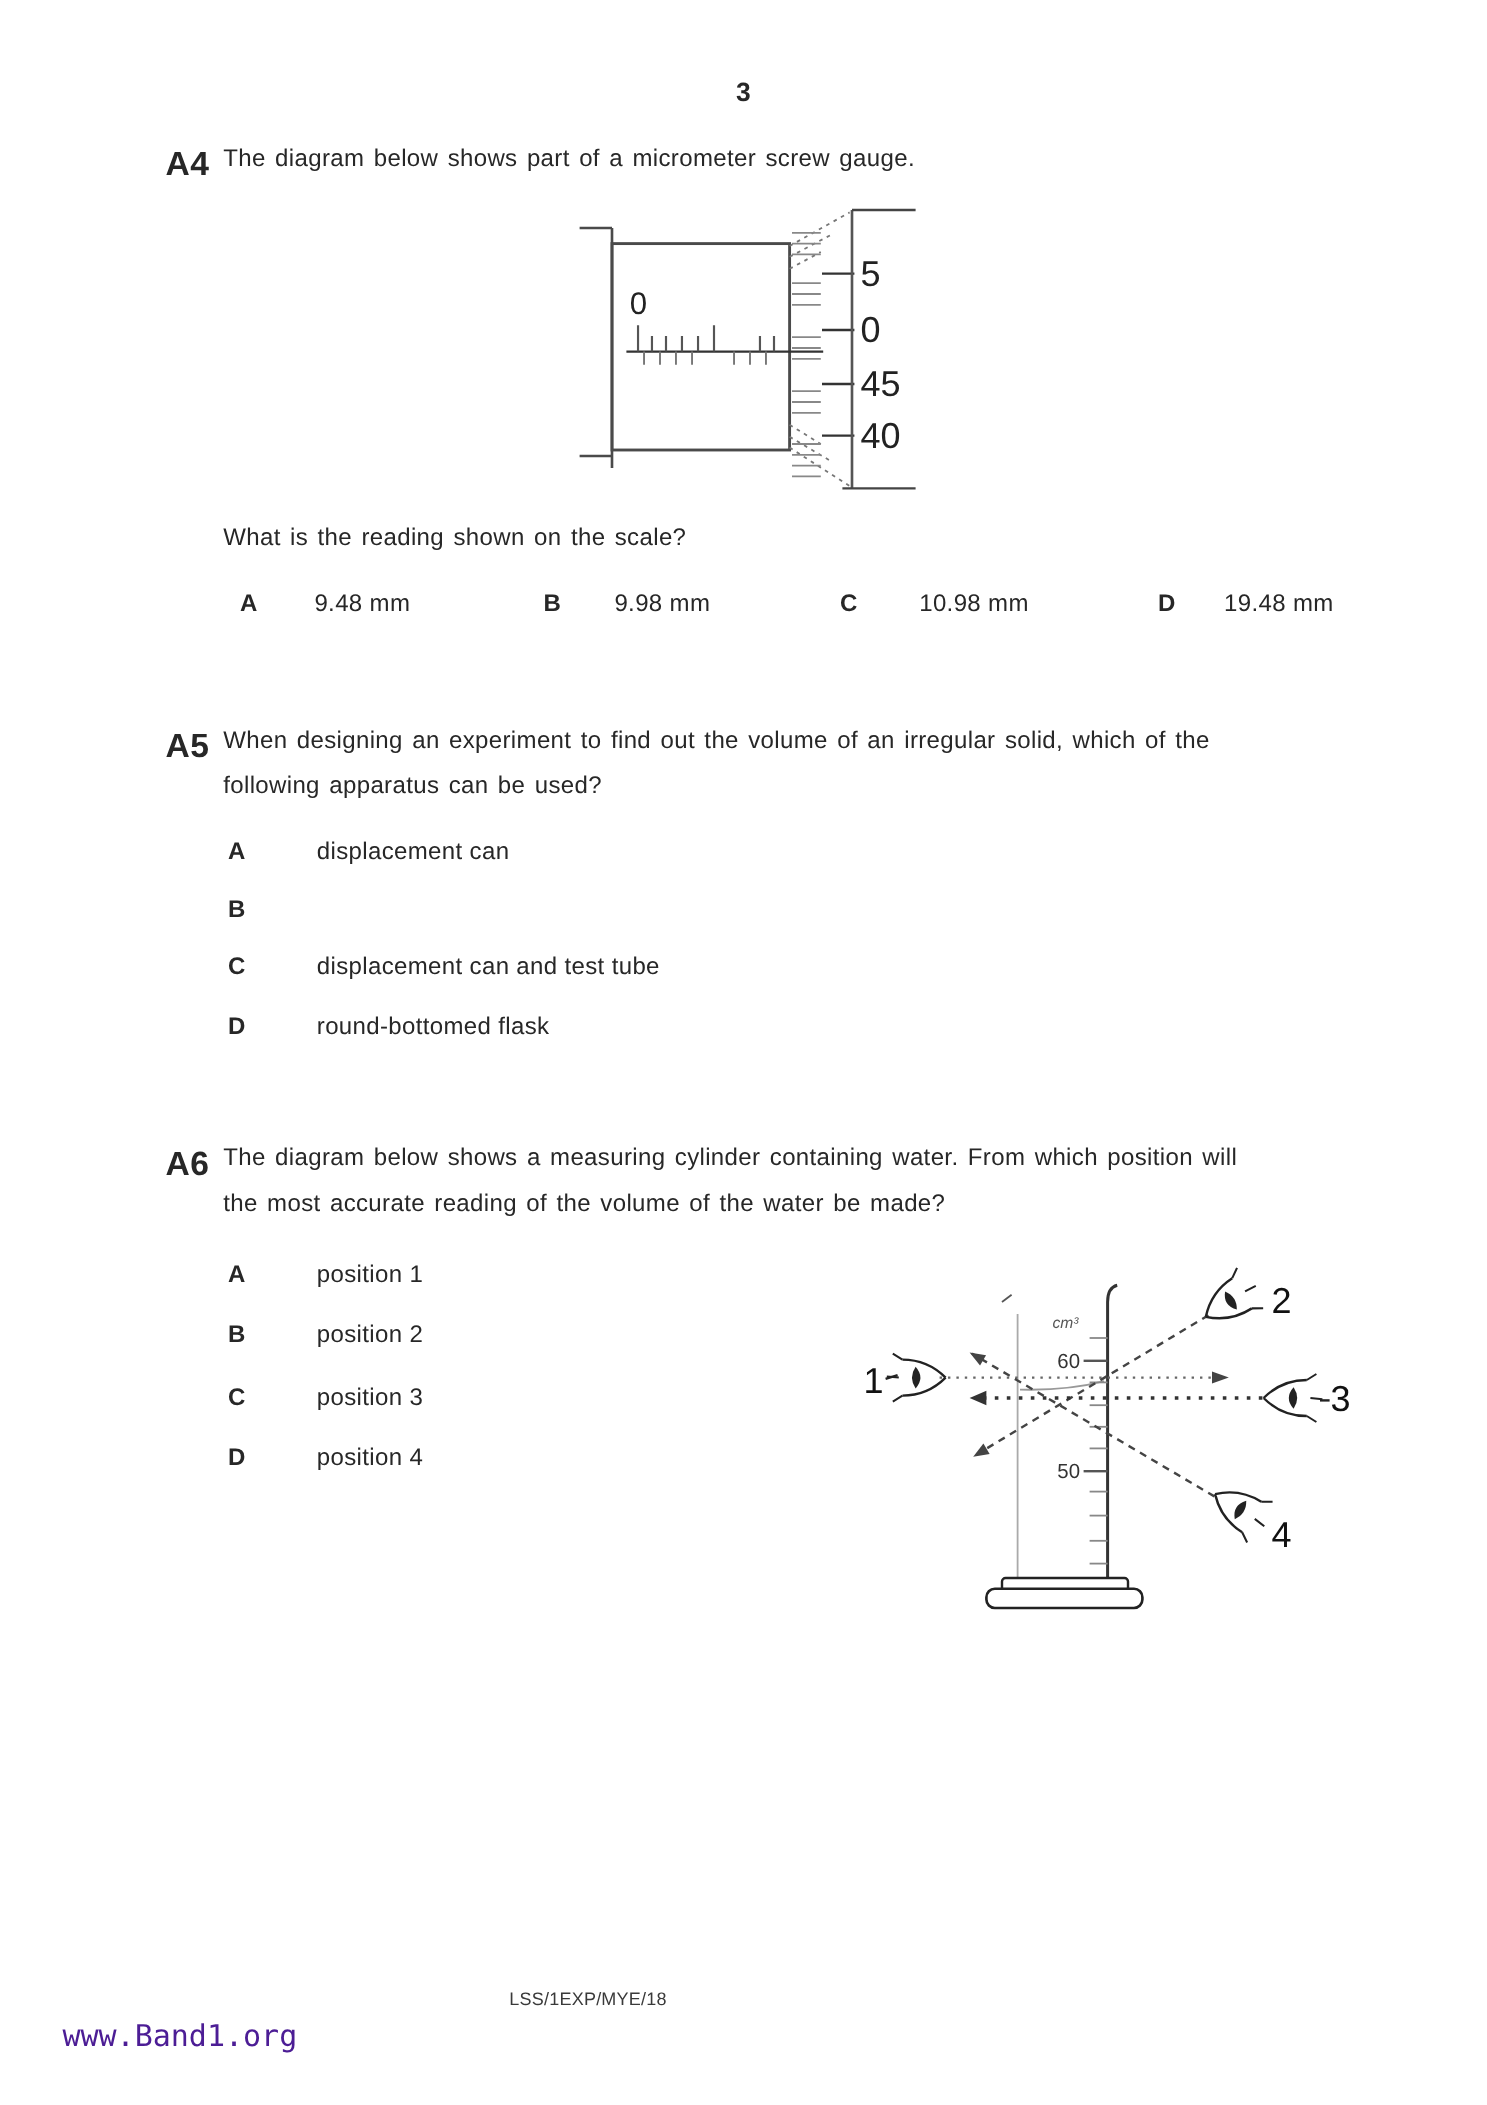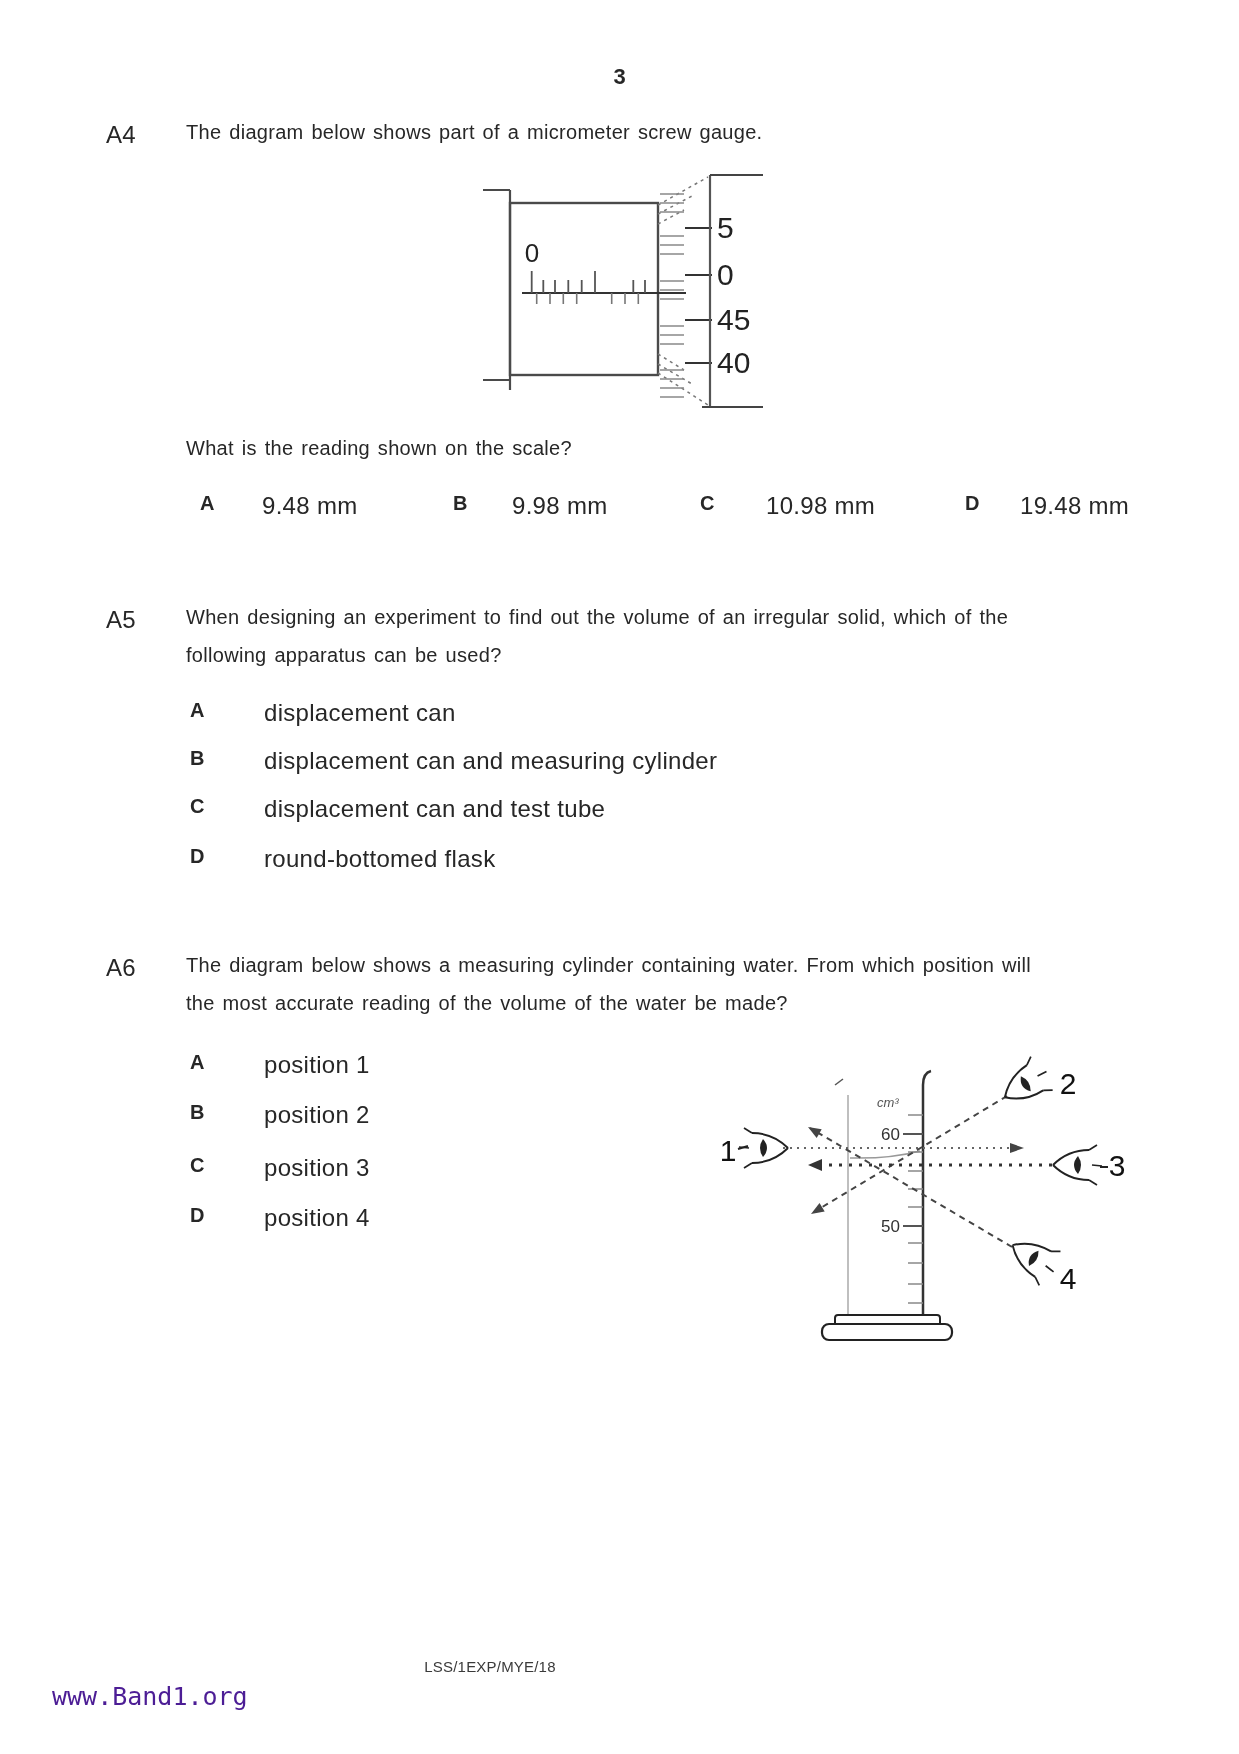--- a/index.html
+++ b/index.html
@@ -7,24 +7,24 @@
     position:relative;
     width:1239px;
     height:1754px;
     background:#ffffff;
     font-family:"Liberation Sans", sans-serif;
     color:#272727;
     overflow:hidden;
   }
   .abs{position:absolute;}
   .pgnum{font-size:22px;font-weight:bold;text-align:center;width:1239px;left:0;}
-  .qlabel{font-size:24px;font-weight:normal;letter-spacing:.3px;}
+  .qlabel{font-size:28px;font-weight:bold;letter-spacing:.3px;margin-left:32px;}
   .qtext{font-size:20px;letter-spacing:.3px;word-spacing:2px;white-space:nowrap;}
   .optletter{font-size:20px;font-weight:bold;}
-  .opttext{font-size:24px;letter-spacing:.3px;white-space:nowrap;text-align:center;}
+  .opttext{font-size:20px;letter-spacing:.3px;white-space:nowrap;text-align:center;}
   .footer-code{font-size:15px;color:#3a3a3a;text-align:center;width:980px;left:0;letter-spacing:.2px;}
   .watermark{font-family:"DejaVu Sans Mono", monospace;font-size:25px;color:#4c1d95;}
   svg text{font-family:"Liberation Sans", sans-serif;}
 </style>
 </head>
 <body>
 
 <div class="page">
 
   <div class="abs pgnum" style="top:64px;">3</div>
@@ -119,21 +119,20 @@
   <div class="abs optletter" style="left:965px;top:492px;">D</div>
   <div class="abs opttext" style="left:1020px;top:492px;">19.48 mm</div>
 
   <div class="abs qlabel" style="left:106px;top:606px;text-align:right;">A5</div>
   <div class="abs qtext" style="left:186px;top:606px;">When designing an experiment to find out the volume of an irregular solid, which of the</div>
   <div class="abs qtext" style="left:186px;top:644px;">following apparatus can be used?</div>
 
   <div class="abs optletter" style="left:190px;top:699px;">A</div>
   <div class="abs opttext" style="left:264px;top:699px;">displacement can</div>
   <div class="abs optletter" style="left:190px;top:747px;">B</div>
-  <div class="abs opttext" style="left:264px;top:747px;">displacement can and measuring cylinder</div>
   <div class="abs optletter" style="left:190px;top:795px;">C</div>
   <div class="abs opttext" style="left:264px;top:795px;">displacement can and test tube</div>
   <div class="abs optletter" style="left:190px;top:845px;">D</div>
   <div class="abs opttext" style="left:264px;top:845px;">round-bottomed flask</div>
 
   <div class="abs qlabel" style="left:106px;top:954px;">A6</div>
   <div class="abs qtext" style="left:186px;top:992px;">the most accurate reading of the volume of the water be made?</div>
   <div class="abs qtext" style="left:186px;top:954px;">The diagram below shows a measuring cylinder containing water. From which position will</div>
 
   <div class="abs optletter" style="left:190px;top:1051px;">A</div>

